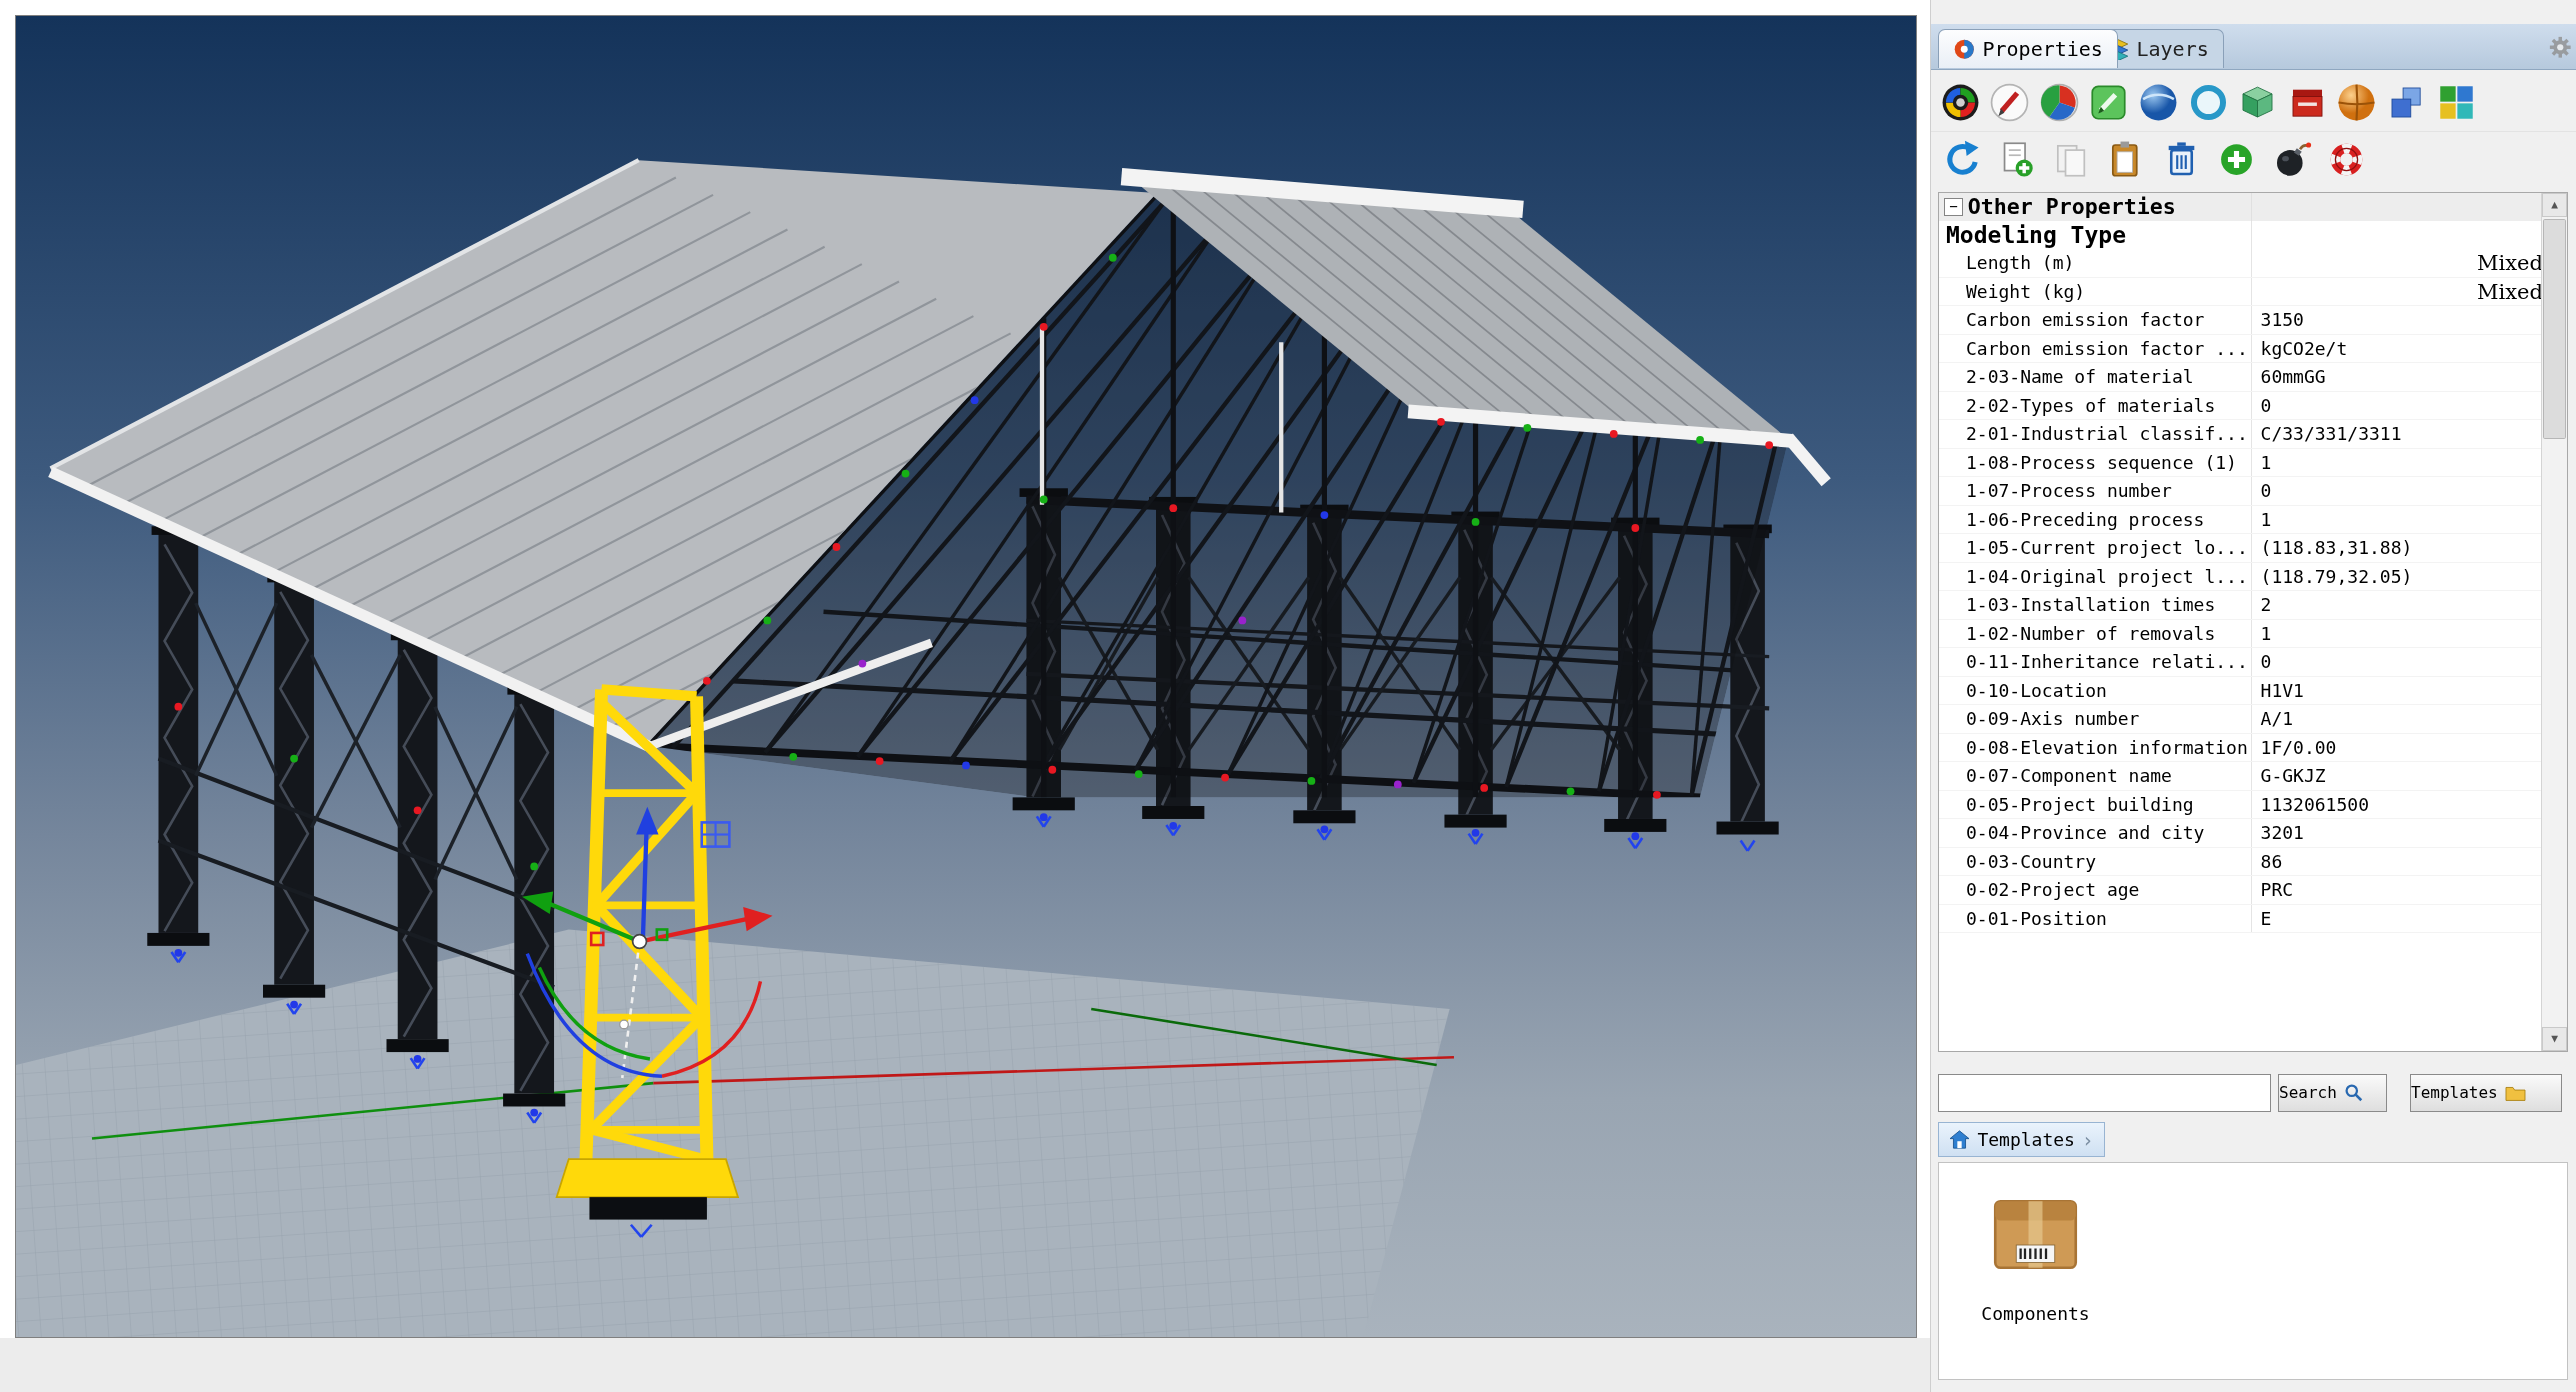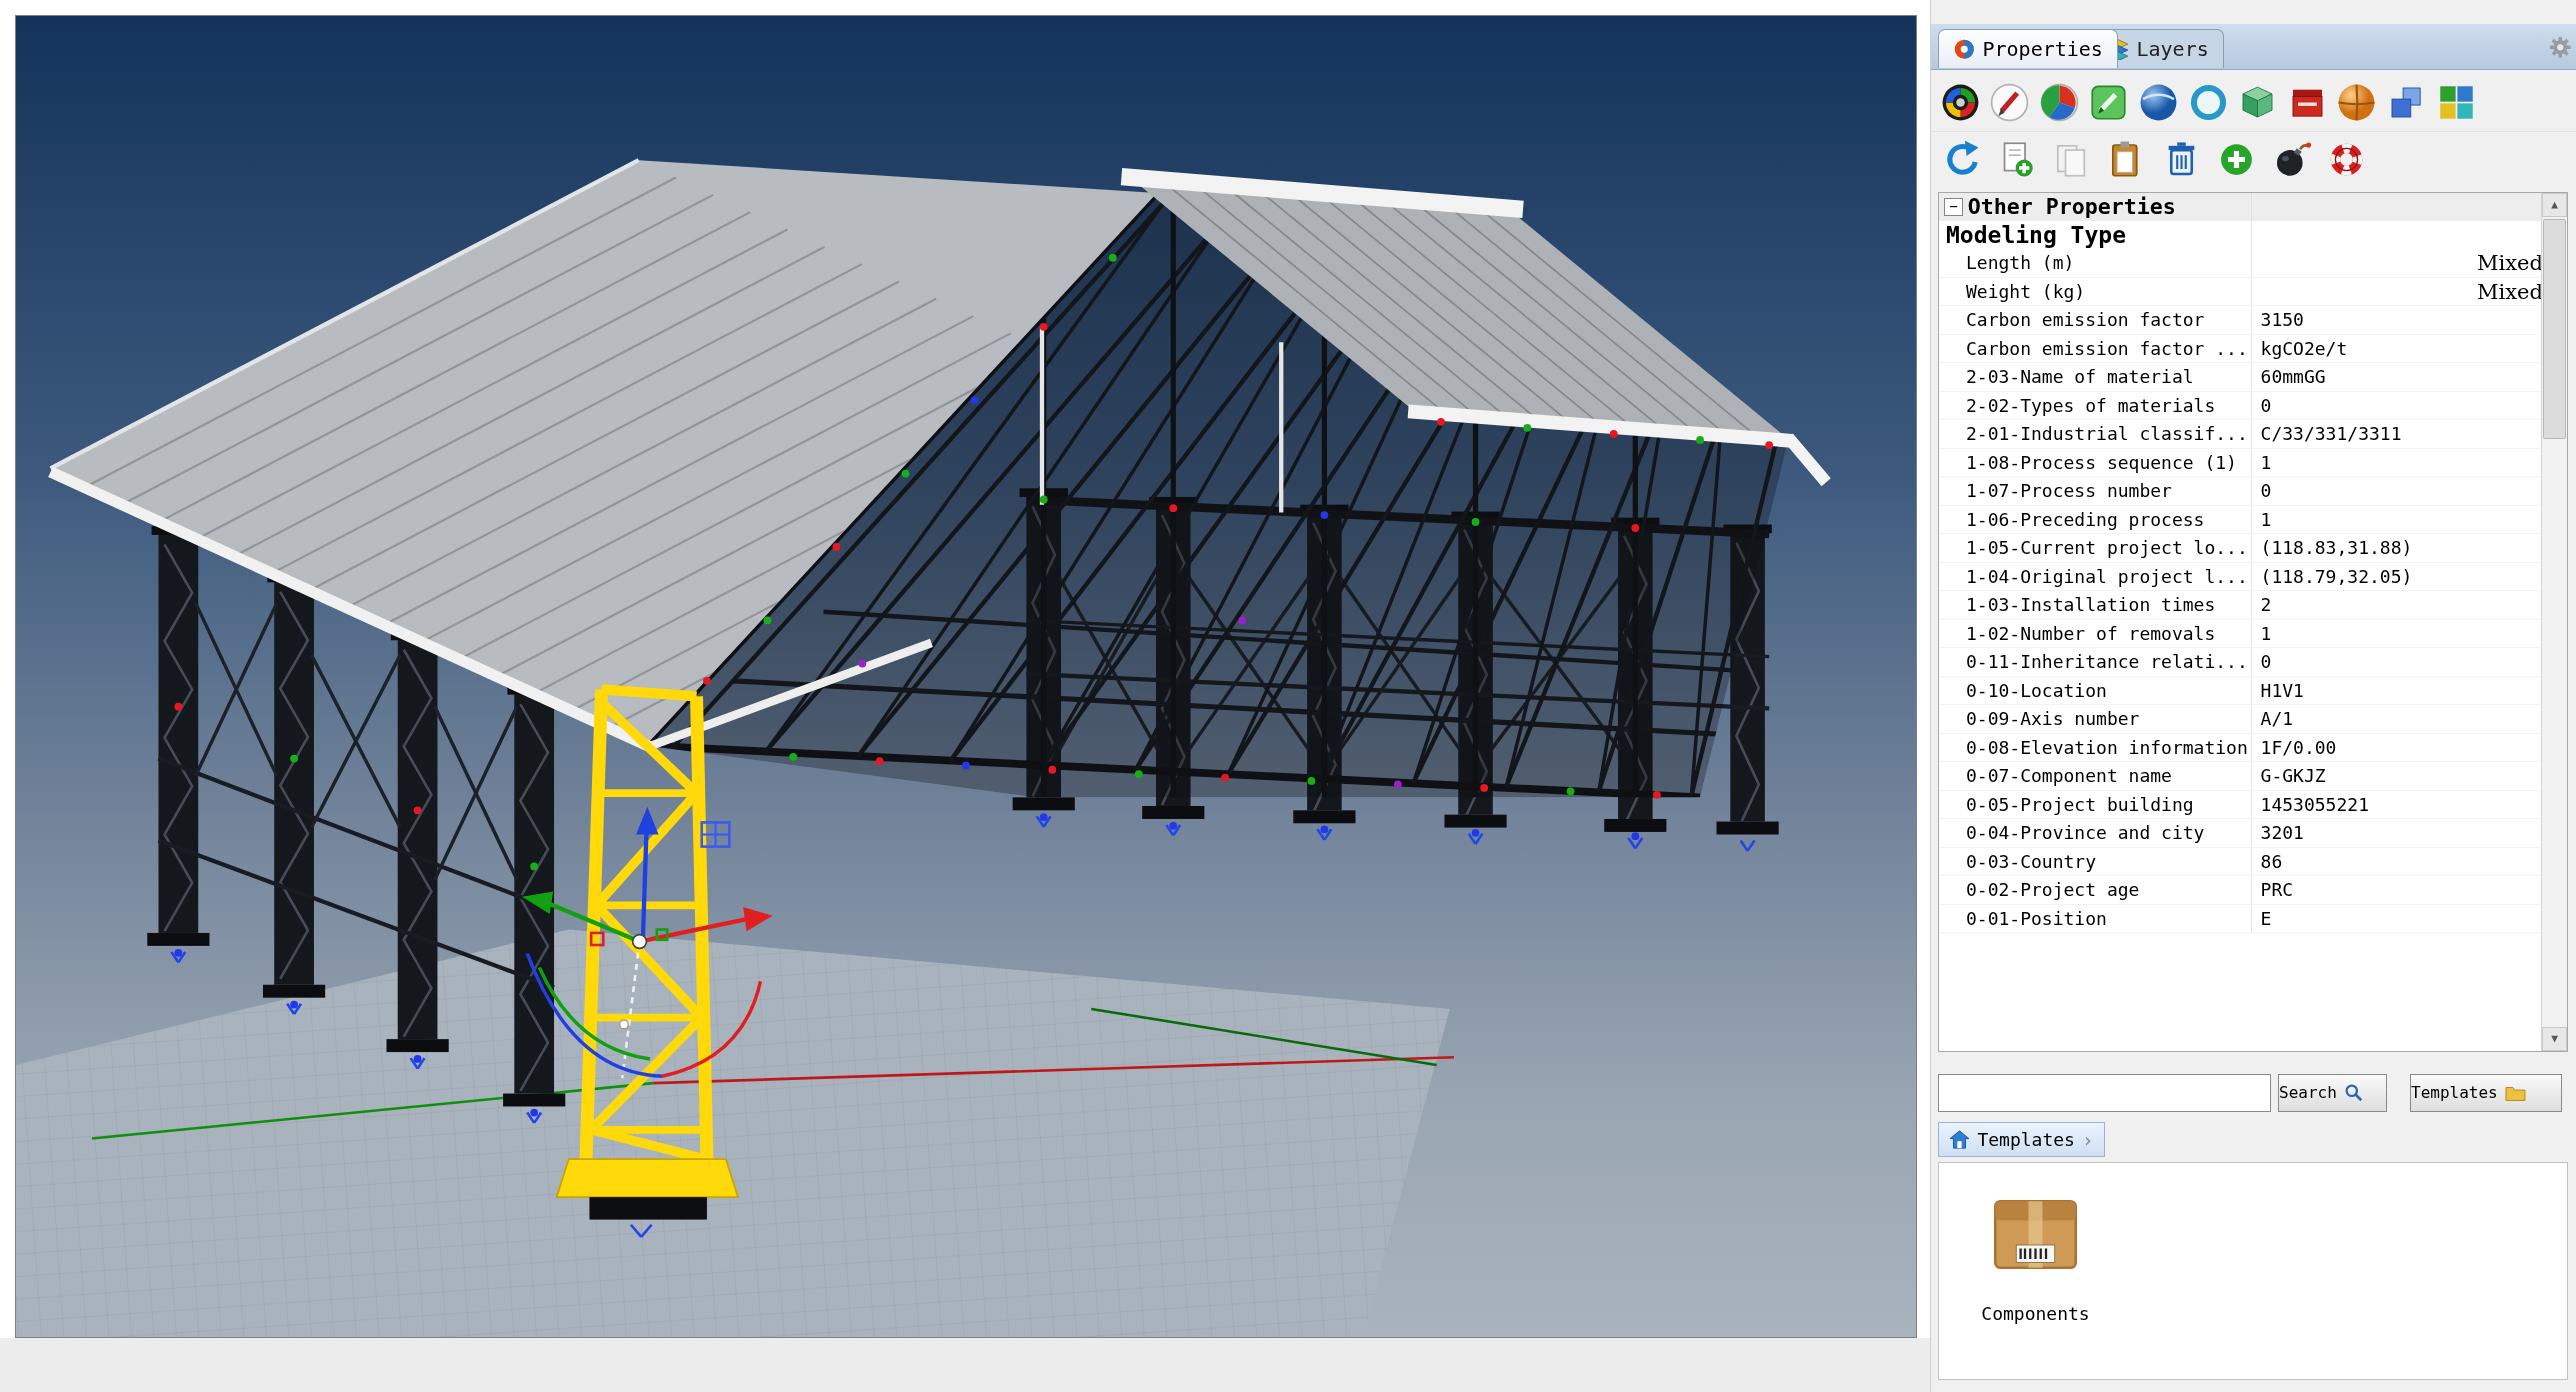--- a/index.html
+++ b/index.html
@@ -650,21 +650,21 @@
         <div class="pg-row item">
           <div class="pg-name"><span>0-08-Elevation information</span></div>
           <div class="pg-value">1F/0.00</div>
         </div>
         <div class="pg-row item">
           <div class="pg-name"><span>0-07-Component name</span></div>
           <div class="pg-value">G-GKJZ</div>
         </div>
         <div class="pg-row item">
           <div class="pg-name"><span>0-05-Project building</span></div>
-          <div class="pg-value">1453055221</div>
+          <div class="pg-value">1132061500</div>
         </div>
         <div class="pg-row item">
           <div class="pg-name"><span>0-04-Province and city</span></div>
           <div class="pg-value">3201</div>
         </div>
         <div class="pg-row item">
           <div class="pg-name"><span>0-03-Country</span></div>
           <div class="pg-value">86</div>
         </div>
         <div class="pg-row item">

